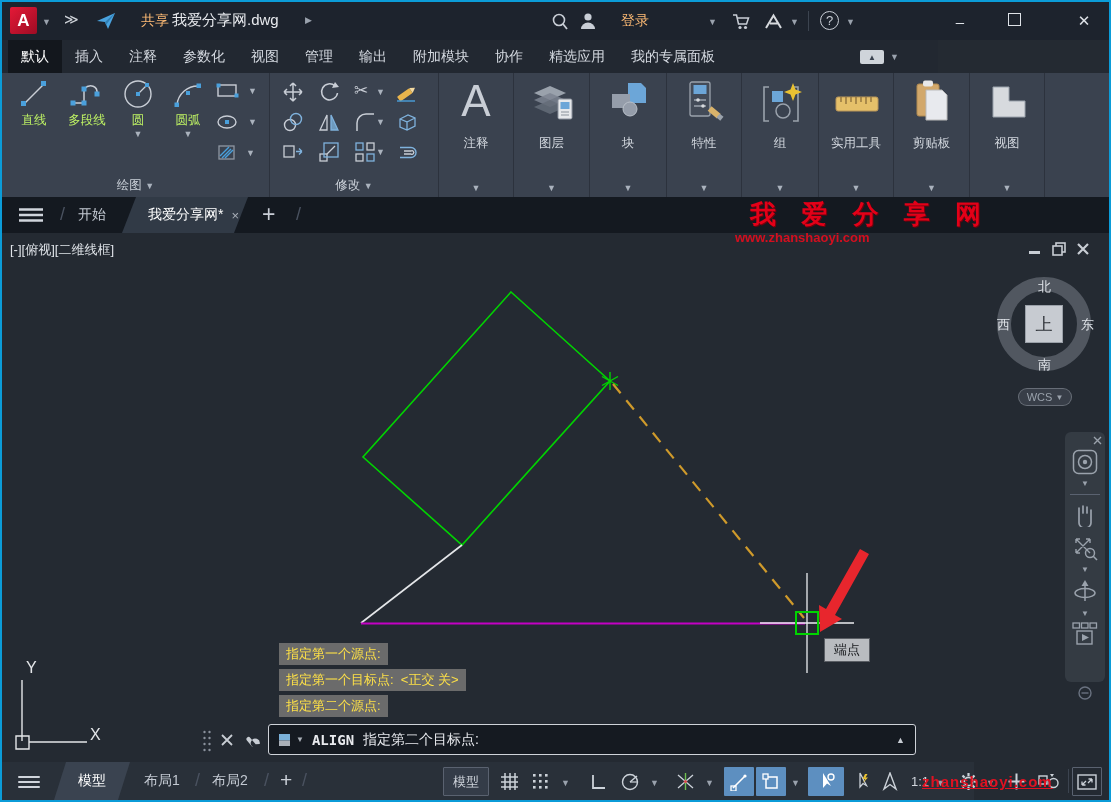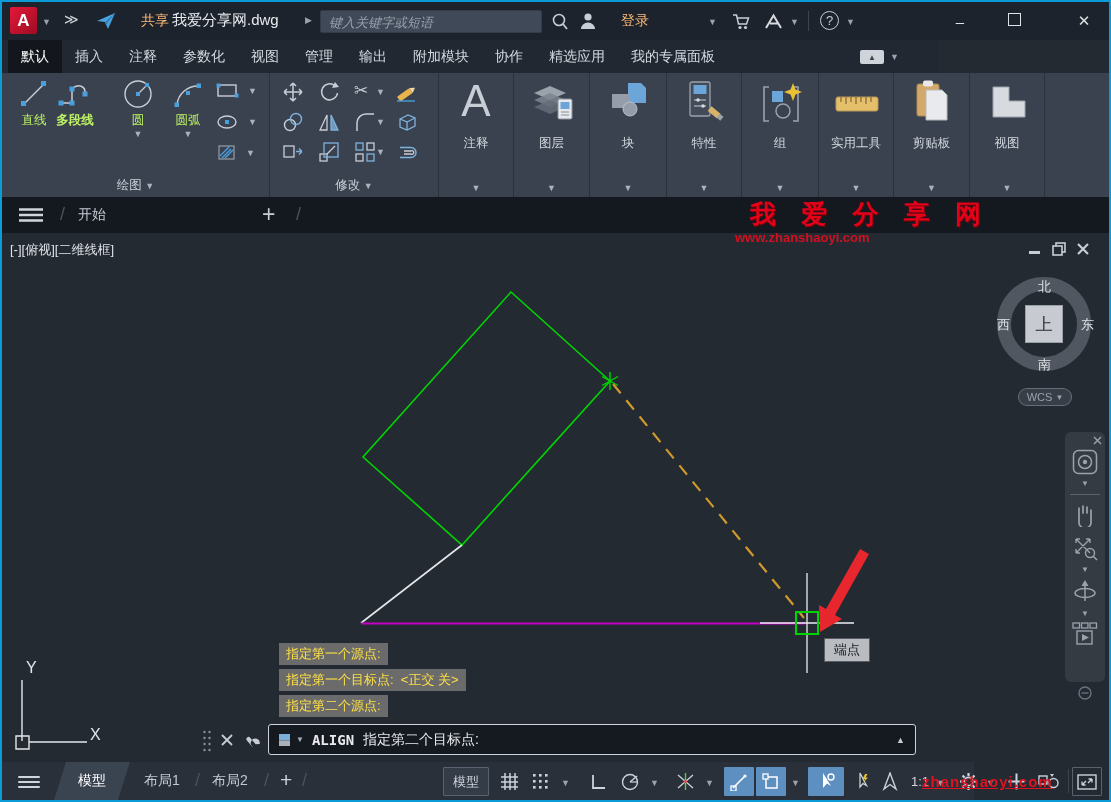--- a/index.html
+++ b/index.html
@@ -70,21 +70,20 @@
     <div class="abs logo" style="left:8px;top:5px;">A</div>
     <div class="abs caret" style="left:40px;top:15px;">▼</div>
     <div class="abs" style="left:62px;top:9px;color:#d0d4da;font-size:14px;">≫</div>
     <svg class="abs" style="left:94px;top:10px;" width="20" height="18">
         <polygon points="1,9 19,1 12,17 9,10" fill="#4aa3df"></polygon>
         <polygon points="9,10 19,1 10,13" fill="#2f7fb5"></polygon>
       </svg>
     <div class="abs tb-txt" style="left:119px;top:10px;">共享</div>
     <div class="abs" style="left:170px;top:9px;color:#e8eaee;font-size:15px;">我爱分享网.dwg</div>
     <div class="abs caret" style="left:303px;top:13px;">▶</div>
-    <div class="abs" id="searchbox" style="left:318px;top:8px;">键入关键字或短语</div>
     <svg class="abs" style="left:549px;top:11px;" width="18" height="18">
         <circle cx="8" cy="7" r="5.5" fill="none" stroke="#c9ced6" stroke-width="1.6"></circle>
         <line x1="12" y1="11" x2="16" y2="16" stroke="#c9ced6" stroke-width="1.8"></line>
       </svg>
     <svg class="abs" style="left:577px;top:10px;" width="18" height="18">
         <circle cx="9" cy="5" r="3.6" fill="#c9ced6"></circle>
         <path d="M2,17 a7,6.5 0 0 1 14,0 Z" fill="#c9ced6"></path>
       </svg>
     <div class="abs tb-txt" style="left:599px;top:10px;">登录</div>
     <div class="abs caret" style="left:706px;top:15px;">▼</div>
@@ -125,21 +124,21 @@
 
     <div class="panel" style="left:0;width:268px;">
       <div class="bigtool" style="left:8px;width:48px;">
         <svg width="36" height="34">
             <path d="M8,27 L28,7" stroke="#c9ced6" stroke-width="1.5"></path>
             <rect x="5" y="24" width="5" height="5" fill="#4aa0dc"></rect>
             <rect x="25" y="4" width="5" height="5" fill="#4aa0dc"></rect>
           </svg>
         <div class="toollabel">直线</div>
       </div>
-      <div class="bigtool" style="left:44px;width:58px;font-weight:bold;">
+      <div class="bigtool" style="left:56px;width:58px;">
         <svg width="40" height="34">
             <path d="M6,26 L17,26 L17,12 C23,6 31,9 30,17" stroke="#c9ced6" stroke-width="1.5" fill="none"></path>
             <rect x="3.5" y="23.5" width="5" height="5" fill="#4aa0dc"></rect>
             <rect x="14.5" y="23.5" width="5" height="5" fill="#4aa0dc"></rect>
             <rect x="14.5" y="9.5" width="5" height="5" fill="#4aa0dc"></rect>
             <rect x="27.5" y="14.5" width="5" height="5" fill="#4aa0dc"></rect>
           </svg>
         <div class="toollabel">多段线</div>
       </div>
       <div class="bigtool" style="left:114px;width:44px;">
@@ -330,20 +329,24 @@
     <div class="abs wm1" style="left:724px;top:124px;z-index:5;margin-left:24px;">我 爱 分 享 网</div>
     <div class="abs wm2" style="left:733px;top:157px;z-index:5;">www.zhanshaoyi.com</div>
   </div>
 
   <div class="abs" id="filetabs">
     <svg class="abs" style="left:16px;top:10px;" width="26" height="16">
         <path d="M1,2.5 h24 M1,8 h24 M1,13.5 h24" stroke="#d0d5dc" stroke-width="2.6"></path>
       </svg>
     <span class="abs slash" style="left:58px;top:7px;">/</span>
     <div class="abs ftab-start" style="left:76px;top:9px;">开始</div>
+    <div class="abs ftab-active" style="left:120px;top:0;width:126px;height:36px;padding-left:26px;">
+      <span>我爱分享网*</span>
+      <span style="color:#aab0ba;margin-left:8px;font-size:13px;">×</span>
+    </div>
     <div class="abs" style="left:260px;top:4px;color:#c9ced6;font-size:23px;">+</div>
     <span class="abs slash" style="left:294px;top:7px;">/</span>
   </div>
 
   <div class="abs" id="canvasbg"></div>
 
   <div class="abs" style="left:8px;top:238px;">
     <span class="vplabel">[-]</span><span class="vplabel">[俯视]</span><span class="vplabel">[二维线框]</span>
   </div>
 

